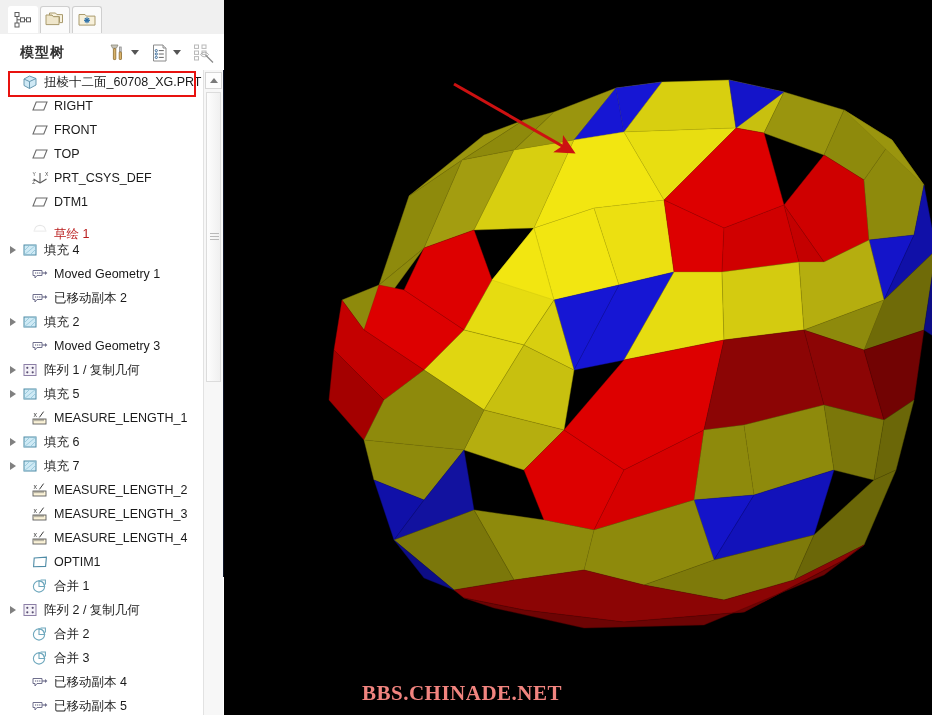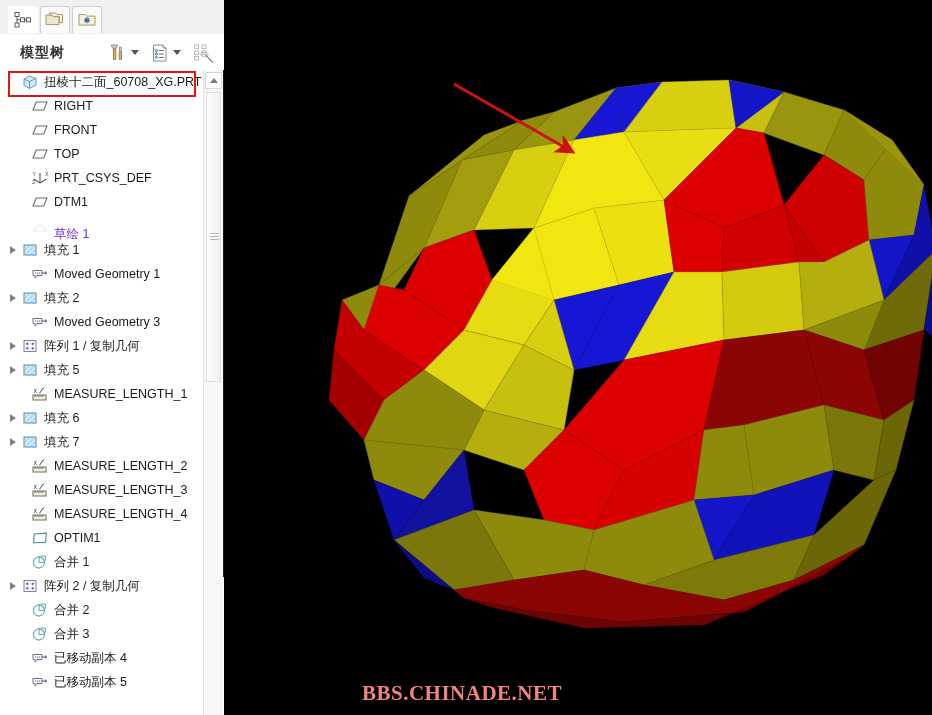--- a/index.html
+++ b/index.html
@@ -102,21 +102,21 @@
     border-top: 4px solid transparent;
     border-bottom: 4px solid transparent;
     border-left: 6px solid #808080;
   }
   .tree-row .ico {
     width: 20px; height: 20px;
     flex: 0 0 20px;
     display: flex; align-items: center; justify-content: center;
   }
   .tree-row .lbl { padding-left: 4px; }
-  .tree-row.dim .lbl { color: #6d28d9; margin-top: 17px; }
+  .tree-row.dim .lbl { color: #b91c1c; margin-top: 17px; }
   .tree-row.lvl0 { padding-left: 6px; }
   .tree-row.lvl1 { padding-left: 16px; }
   .tree-row.lvl1.has-exp { padding-left: 6px; }
 
   
   #tree-scrollbar {
     position: absolute; left: 203px; top: 70px;
     width: 20px; height: 645px;
     background: #f7f7f7;
     border-left: 1px solid #e2e2e2;
@@ -332,37 +332,53 @@
             <span class="tri"></span>
           </span>
           <span class="ico">
             <svg width="18" height="18" viewBox="0 0 18 18">
               <rect x="3" y="4" width="12" height="10" fill="#cfeaf5" stroke="#4e8ba6" stroke-width="1"></rect>
                 <path d="M3 14 L15 4" stroke="#8fc3d8" stroke-width="0.8"></path>
                 <path d="M3 10 L9 4" stroke="#8fc3d8" stroke-width="0.8"></path>
                 <path d="M9 14 L15 8" stroke="#8fc3d8" stroke-width="0.8"></path>
             </svg>
           </span>
-          <span class="lbl">填充 1</span>
+          <span class="lbl">填充 4</span>
         </div>
         <div class="tree-row lvl1">
           <span class="expander"></span>
           <span class="ico">
             <svg width="18" height="18" viewBox="0 0 18 18">
               <path d="M2 5.5 h9 v5 H6 L4 13 V10.5 H2 z" fill="#ffffff" stroke="#6f6f8c" stroke-width="1"></path>
                 <g fill="#7a7a92">
                 <circle cx="4.6" cy="8" r="0.75"></circle>
                 <circle cx="6.7" cy="8" r="0.75"></circle>
                 <circle cx="8.8" cy="8" r="0.75"></circle>
               </g>
                 <path d="M11 8 h4" stroke="#6f6f8c" stroke-width="1.2"></path>
                 <path d="M14 6 l2.4 2 -2.4 2 z" fill="#6f6f8c"></path>
             </svg>
           </span>
           <span class="lbl">Moved Geometry 1</span>
+        </div>
+        <div class="tree-row lvl1">
+          <span class="expander"></span>
+          <span class="ico">
+            <svg width="18" height="18" viewBox="0 0 18 18">
+              <path d="M2 5.5 h9 v5 H6 L4 13 V10.5 H2 z" fill="#ffffff" stroke="#6f6f8c" stroke-width="1"></path>
+                <g fill="#7a7a92">
+                <circle cx="4.6" cy="8" r="0.75"></circle>
+                <circle cx="6.7" cy="8" r="0.75"></circle>
+                <circle cx="8.8" cy="8" r="0.75"></circle>
+              </g>
+                <path d="M11 8 h4" stroke="#6f6f8c" stroke-width="1.2"></path>
+                <path d="M14 6 l2.4 2 -2.4 2 z" fill="#6f6f8c"></path>
+            </svg>
+          </span>
+          <span class="lbl">已移动副本 2</span>
         </div>
         <div class="tree-row lvl1 has-exp">
           <span class="expander">
             <span class="tri"></span>
           </span>
           <span class="ico">
             <svg width="18" height="18" viewBox="0 0 18 18">
               <rect x="3" y="4" width="12" height="10" fill="#cfeaf5" stroke="#4e8ba6" stroke-width="1"></rect>
                 <path d="M3 14 L15 4" stroke="#8fc3d8" stroke-width="0.8"></path>
                 <path d="M3 10 L9 4" stroke="#8fc3d8" stroke-width="0.8"></path>

